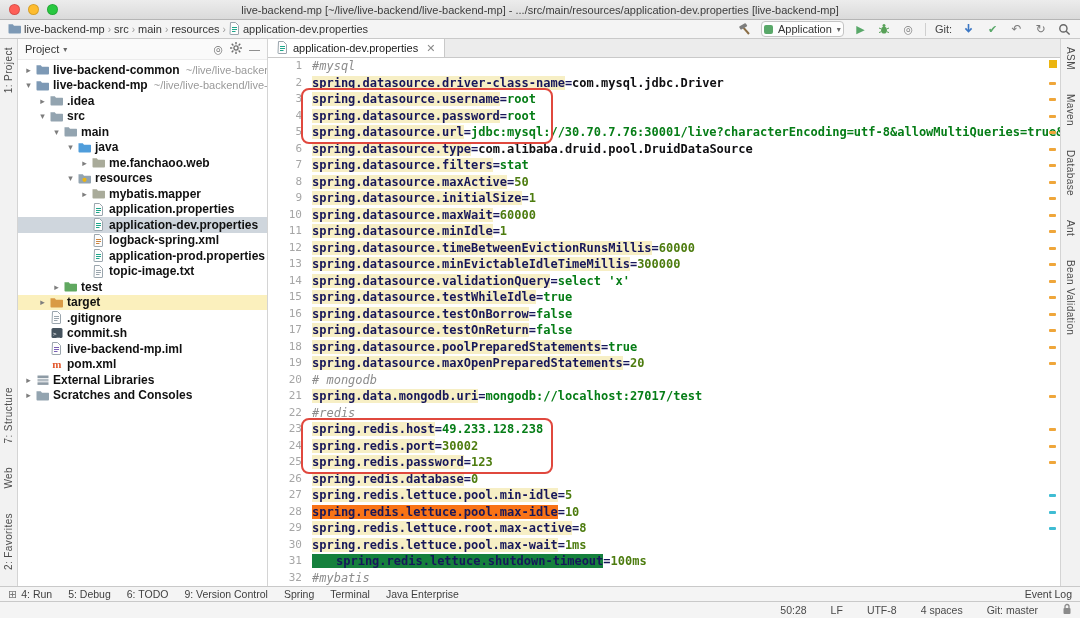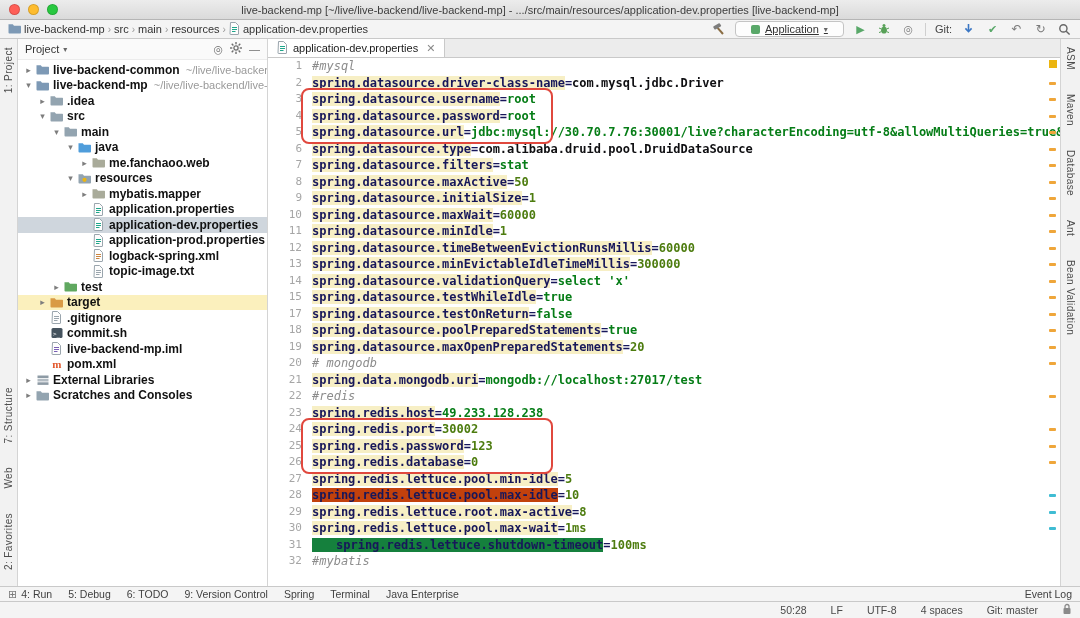--- a/index.html
+++ b/index.html
@@ -13,21 +13,21 @@
   .traffic span { width:11px; height:11px; border-radius:50%; display:inline-block; border:1px solid rgba(0,0,0,.15); }
   .title-text { position:absolute; left:0; right:0; text-align:center; font-size:11px; color:#3c3c3c; white-space:nowrap; overflow:hidden; }
 
   
   .navbar { height:19px; background:#f4f4f4; border-bottom:1px solid #c9c9c9; display:flex; align-items:center; padding:0 8px; flex:0 0 19px; }
   .crumbs { display:flex; align-items:center; gap:3px; font-size:11px; color:#333; white-space:nowrap; }
   .crumb { display:flex; align-items:center; gap:3px; cursor:default; }
   .crumb-sep { color:#9a9a9a; font-size:10px; }
   .nav-right { margin-left:auto; display:flex; align-items:center; gap:9px; }
   .nav-right .divider { width:1px; height:13px; background:#cfcfcf; }
-  .pill { display:flex; align-items:center; gap:5px; border:1px solid #c4c4c4; border-radius:4px; background:#fdfdfd; height:16px; padding:0 15px; font-size:11px; color:#333;text-decoration:underline; }
+  .pill { display:flex; align-items:center; gap:5px; border:1px solid #c4c4c4; border-radius:4px; background:#fdfdfd; height:16px; padding:0 2px; font-size:11px; color:#333; }
   .pill-icon { width:9px; height:9px; border-radius:2px; background:#59a869; display:inline-block; }
   .caret { font-size:8px; color:#666; }
   .nav-icon { display:inline-flex; align-items:center; justify-content:center; width:15px; height:15px; }
   .git-label { font-size:11px; color:#444; }
 
   
   .main { flex:1; display:flex; min-height:0; }
   .tool-strip { width:18px; background:#f2f2f2; display:flex; flex-direction:column; align-items:center; color:#4c4c4c; flex:0 0 18px; }
   .tool-strip.left { border-right:1px solid #d4d4d4; }
   .tool-strip.right { width:20px; flex:0 0 20px; border-left:1px solid #d4d4d4; }
@@ -324,38 +324,38 @@
                 <rect x="3" y="9" width="3.5" height="1" fill="#1fa68b"></rect>
               </svg>
             </span>
             <span class="lbl">application-dev.properties</span>
           </div>
           <div class="tree-row" style="padding-left: 60px;">
             <span class="arrow"></span>
             <span class="t-icon">
               <svg width="11" height="13" viewBox="0 0 11 13">
                 <path d="M1.5 0.5 h5 l3 3 v8.5 a0.5 0.5 0 0 1 -0.5 0.5 h-7.5 a0.5 0.5 0 0 1 -0.5 -0.5 z" fill="#fdfdfd" stroke="#9aa5ad"></path>
+                <rect x="3" y="5" width="5" height="1" fill="#cb8540"></rect>
+                <rect x="3" y="7" width="5" height="1" fill="#cb8540"></rect>
+                <rect x="3" y="9" width="3.5" height="1" fill="#cb8540"></rect>
+              </svg>
+            </span>
+            <span class="lbl">logback-spring.xml</span>
+          </div>
+          <div class="tree-row" style="padding-left: 60px;">
+            <span class="arrow"></span>
+            <span class="t-icon">
+              <svg width="11" height="13" viewBox="0 0 11 13">
+                <path d="M1.5 0.5 h5 l3 3 v8.5 a0.5 0.5 0 0 1 -0.5 0.5 h-7.5 a0.5 0.5 0 0 1 -0.5 -0.5 z" fill="#fdfdfd" stroke="#9aa5ad"></path>
                 <rect x="3" y="5" width="5" height="1" fill="#1fa68b"></rect>
                 <rect x="3" y="7" width="5" height="1" fill="#1fa68b"></rect>
                 <rect x="3" y="9" width="3.5" height="1" fill="#1fa68b"></rect>
               </svg>
             </span>
             <span class="lbl">application-prod.properties</span>
-          </div>
-          <div class="tree-row" style="padding-left: 60px;">
-            <span class="arrow"></span>
-            <span class="t-icon">
-              <svg width="11" height="13" viewBox="0 0 11 13">
-                <path d="M1.5 0.5 h5 l3 3 v8.5 a0.5 0.5 0 0 1 -0.5 0.5 h-7.5 a0.5 0.5 0 0 1 -0.5 -0.5 z" fill="#fdfdfd" stroke="#9aa5ad"></path>
-                <rect x="3" y="5" width="5" height="1" fill="#cb8540"></rect>
-                <rect x="3" y="7" width="5" height="1" fill="#cb8540"></rect>
-                <rect x="3" y="9" width="3.5" height="1" fill="#cb8540"></rect>
-              </svg>
-            </span>
-            <span class="lbl">logback-spring.xml</span>
           </div>
           <div class="tree-row" style="padding-left: 60px;">
             <span class="arrow"></span>
             <span class="t-icon">
               <svg width="11" height="13" viewBox="0 0 11 13">
                 <path d="M1.5 0.5 h5 l3 3 v8.5 a0.5 0.5 0 0 1 -0.5 0.5 h-7.5 a0.5 0.5 0 0 1 -0.5 -0.5 z" fill="#fdfdfd" stroke="#9aa5ad"></path>
                 <rect x="3" y="5" width="5" height="1" fill="#9aa5ad"></rect>
                 <rect x="3" y="7" width="5" height="1" fill="#9aa5ad"></rect>
                 <rect x="3" y="9" width="3.5" height="1" fill="#9aa5ad"></rect>
               </svg>
@@ -515,20 +515,24 @@
             </div>
             <div class="code-line">
               <span class="ln">14</span>
               <span class="code"><span class="tk-key" style="background: rgb(247, 239, 197);">spring.datasource.validationQuery</span><span class="tk-eq">=</span><span class="tk-str">select 'x'</span></span>
             </div>
             <div class="code-line">
               <span class="ln">15</span>
               <span class="code"><span class="tk-key" style="background: rgb(247, 239, 197);">spring.datasource.testWhileIdle</span><span class="tk-eq">=</span><span class="tk-str">true</span></span>
             </div>
             <div class="code-line">
+              <span class="ln">16</span>
+              <span class="code"><span class="tk-key" style="background: rgb(247, 239, 197);">spring.datasource.testOnBorrow</span><span class="tk-eq">=</span><span class="tk-str">false</span></span>
+            </div>
+            <div class="code-line">
               <span class="ln">17</span>
               <span class="code"><span class="tk-key" style="background: rgb(247, 239, 197);">spring.datasource.testOnReturn</span><span class="tk-eq">=</span><span class="tk-str">false</span></span>
             </div>
             <div class="code-line">
               <span class="ln">18</span>
               <span class="code"><span class="tk-key" style="background: rgb(247, 239, 197);">spring.datasource.poolPreparedStatements</span><span class="tk-eq">=</span><span class="tk-str">true</span></span>
             </div>
             <div class="code-line">
               <span class="ln">19</span>
               <span class="code"><span class="tk-key" style="background: rgb(247, 239, 197);">spring.datasource.maxOpenPreparedStatements</span><span class="tk-eq">=</span><span class="tk-num">20</span></span>
@@ -560,21 +564,21 @@
             <div class="code-line">
               <span class="ln">26</span>
               <span class="code"><span class="tk-key" style="background: rgb(247, 239, 197);">spring.redis.database</span><span class="tk-eq">=</span><span class="tk-num">0</span></span>
             </div>
             <div class="code-line">
               <span class="ln">27</span>
               <span class="code"><span class="tk-key" style="background: rgb(247, 239, 197);">spring.redis.lettuce.pool.min-idle</span><span class="tk-eq">=</span><span class="tk-num">5</span></span>
             </div>
             <div class="code-line">
               <span class="ln">28</span>
-              <span class="code"><span class="tk-key" style="background: #c2410c;">spring.redis.lettuce.pool.max-idle</span><span class="tk-eq">=</span><span class="tk-num">10</span></span>
+              <span class="code"><span class="tk-key" style="background: #f97316;">spring.redis.lettuce.pool.max-idle</span><span class="tk-eq">=</span><span class="tk-num">10</span></span>
             </div>
             <div class="code-line">
               <span class="ln">29</span>
               <span class="code"><span class="tk-key" style="background: rgb(247, 239, 197);">spring.redis.lettuce.root.max-active</span><span class="tk-eq">=</span><span class="tk-num">8</span></span>
             </div>
             <div class="code-line">
               <span class="ln">30</span>
               <span class="code"><span class="tk-key" style="background: rgb(247, 239, 197);">spring.redis.lettuce.pool.max-wait</span><span class="tk-eq">=</span><span class="tk-num">1ms</span></span>
             </div>
             <div class="code-line">

